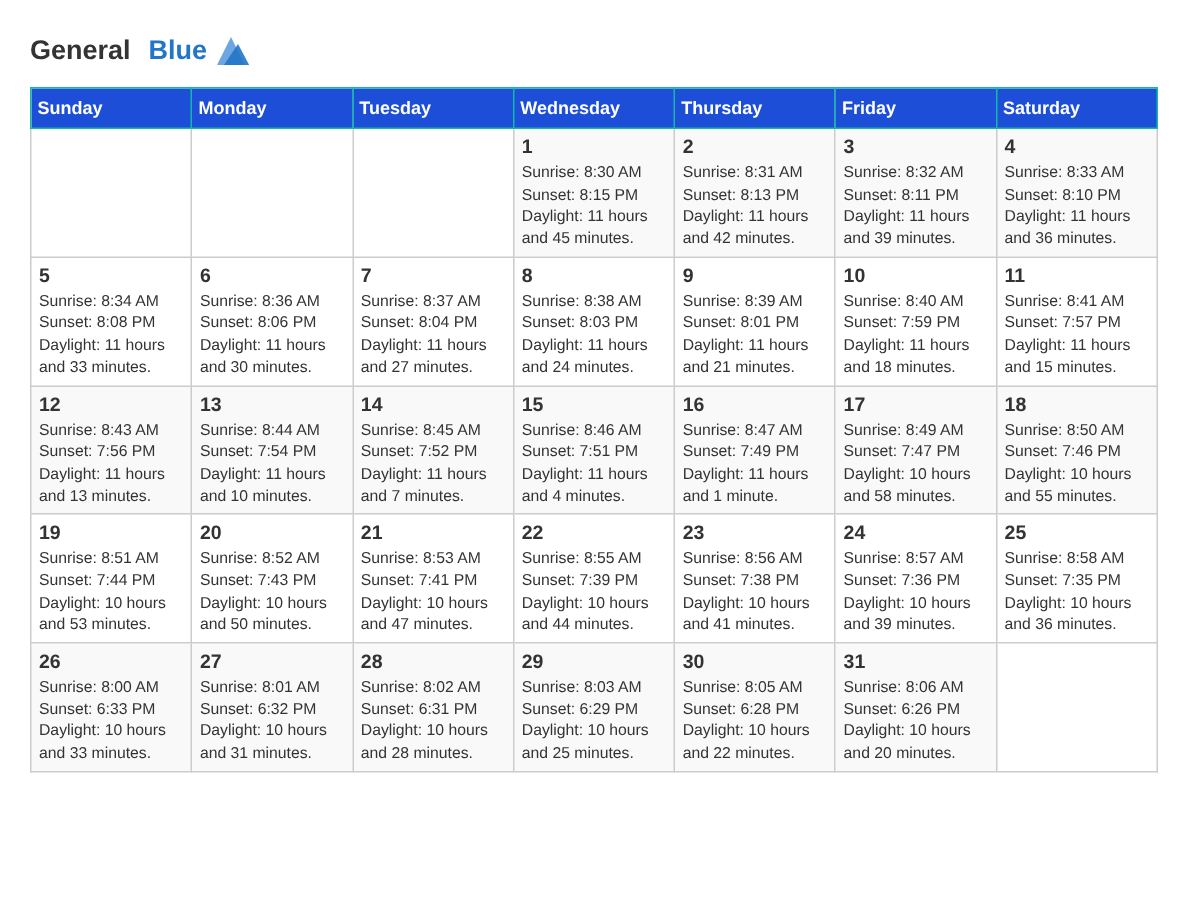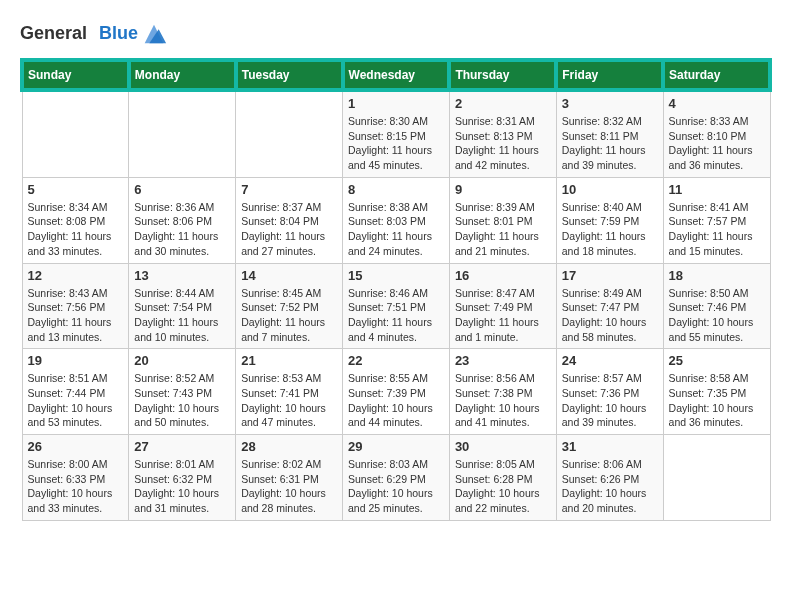--- a/index.html
+++ b/index.html
@@ -43,26 +43,26 @@
     .location {
       font-size: 16px;
       color: #555;
     }
     .calendar {
       width: 100%;
       border-collapse: collapse;
       font-size: 11px;
     }
     .calendar thead th {
-      background-color: #15803d;
+      background-color: #1d4ed8;
       color: #fff;
       padding: 6px 4px;
       text-align: left;
       font-size: 12px;
-      border: 4px solid #14b8a6;
+      border: 1px solid #14b8a6;
       margin-top: 28px;
     }
     .calendar tbody td {
       border: 1px solid #ccc;
       vertical-align: top;
       padding: 4px 5px;
       width: calc(100% / 7);
       min-height: 80px;
       background: #fff;
     }

